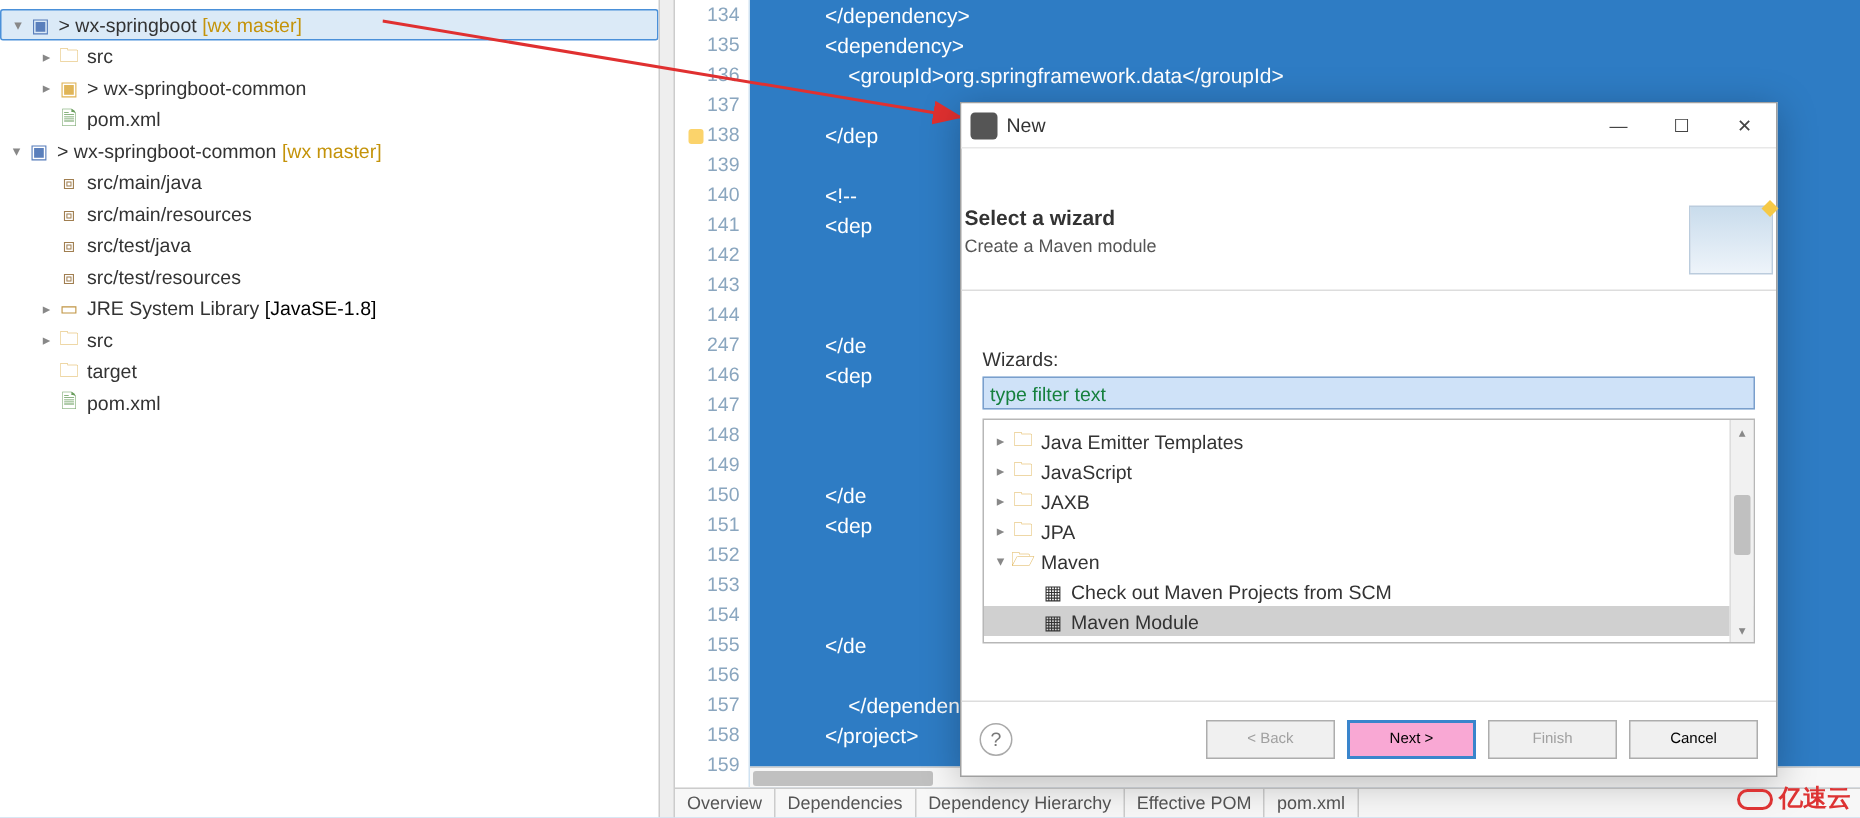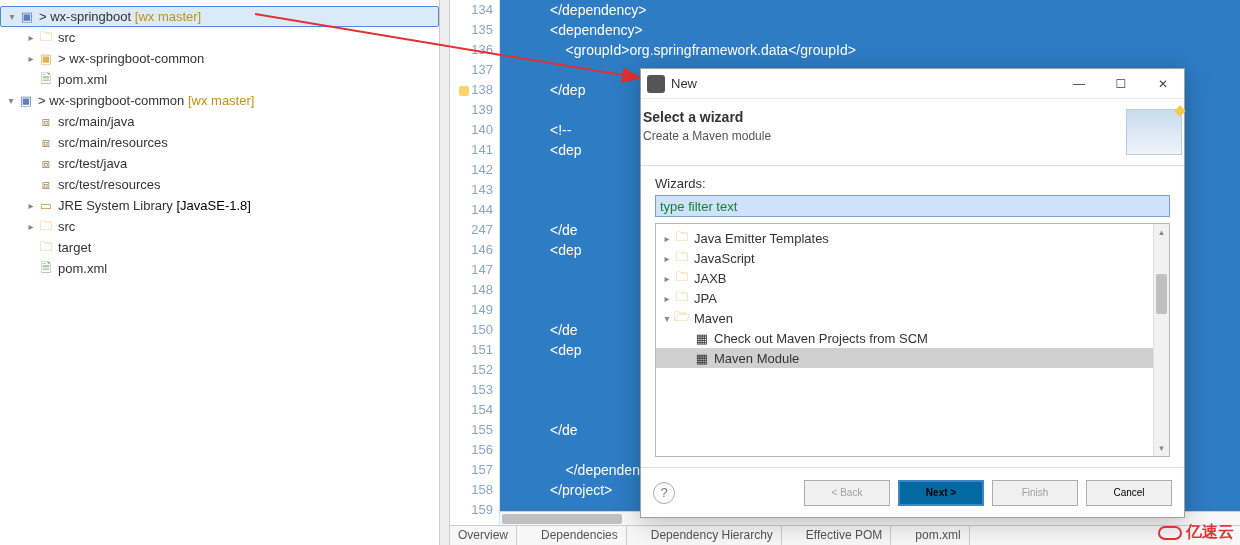--- a/index.html
+++ b/index.html
@@ -29,28 +29,28 @@
   
   .editor { position: absolute; left: 450px; top: 0; right: 0; height: 525px; display: flex; }
   .gutter { width: 50px; background: #fff; border-right: 1px solid #cfe2f1; color: #8aa6bf; text-align: right; font-family: Consolas, monospace; font-size: 13px; padding-right: 6px; line-height: 20px; padding-top: 0; }
   .gutter .ln { height: 20px; }
   .gutter .marker { display:inline-block; width:10px; height:10px; background:#fbd36b; border-radius:2px; vertical-align:middle; margin-right:2px;}
   .code-area { flex: 1; background: #2e7cc4; color: #fff; font-family: Consolas, monospace; font-size: 14px; line-height: 20px; padding-left: 50px; position: relative; }
   .code-area .cl { height: 20px; white-space: pre; }
   .code-scroll { position:absolute; bottom:0; left:0; right:0; height:14px; background:#f7f7f7; border-top:1px solid #d0d0d0;}
   .code-scroll-thumb { position:absolute; left:2px; top:2px; width:120px; height:10px; background:#c0c0c0; border-radius:2px;}
 
-  .bottom-tabs { position: absolute; left: 450px; bottom: 0; right: 0; height: 20px; background: #f7f7f7; display: flex; gap: 16px; border-top: 1px solid #ccc; font-size: 12px; }
+  .bottom-tabs { position: absolute; left: 450px; bottom: 0; right: 0; height: 20px; background: #f7f7f7; display: flex; gap: 0; border-top: 1px solid #ccc; font-size: 12px; }
   .bottom-tabs .bt { padding: 2px 8px; border-right: 1px solid #ccc; color: #555; cursor: pointer; }
 
   
   .arrow-svg { position: absolute; left: 255px; top: 0; width: 400px; height: 100px; pointer-events:none; }
 
   
-  .dialog { position: absolute; left: 640px; top: 68px; width: 545px; height: 450px; background: #fff; border: 1px solid #a0a0a0; box-shadow: 0 4px 24px rgba(0,0,0,0.25); display: flex; flex-direction: column; }
+  .dialog { position: absolute; left: 640px; top: 68px; width: 545px; height: 450px; background: #fff; border: 1px solid #a0a0a0; box-shadow: 0 4px 24px rgba(0,0,0,0.25); display: flex; flex-direction: column; gap: 28px; }
   .dlg-titlebar { height: 30px; display: flex; align-items: center; background: #fff; border-bottom: 1px solid #e8e8e8; }
   .dlg-titlebar .tb-icon { width: 18px; height: 18px; margin: 0 6px; background:#555; border-radius:3px;}
   .dlg-titlebar .tb-title { flex: 1; font-size: 13px; color: #333; }
   .dlg-titlebar .tb-btns { display: flex; }
   .dlg-titlebar .tb-btn { width: 42px; height: 30px; display: flex; align-items: center; justify-content: center; font-size: 12px; color: #444; cursor: pointer; }
 
   .dlg-header { padding: 10px 2px; display:flex; border-bottom: 1px solid #ddd; }
   .dlg-header-text { flex:1; }
   .dlg-header h3 { margin: 0 0 4px 0; font-size: 14px; font-weight: 600; }
   .dlg-header p { margin: 0; font-size: 12px; color: #555; }
@@ -68,21 +68,21 @@
   .wt-arrow{ width:14px; text-align:center; color:#888; font-size:10px;}
   .wt-icon{ width:16px; height:16px; display:inline-flex; align-items:center; justify-content:center; margin-right:4px;}
   .wizard-scroll { position:absolute; right:0; top:0; bottom:0; width:16px; background:#f1f1f1; border-left:1px solid #ddd;}
   .wizard-scroll .up, .wizard-scroll .dn { height:16px; display:flex; align-items:center; justify-content:center; color:#888; font-size:9px;}
   .wizard-scroll .thumb { position:absolute; left:2px; right:2px; top:50px; height:40px; background:#c0c0c0; border-radius:2px;}
 
   .dlg-footer { height: 50px; border-top: 1px solid #ddd; display: flex; align-items: center; padding: 0 12px; gap: 8px; }
   .dlg-footer .help { width:22px; height:22px; border:1px solid #aaa; border-radius:11px; display:flex; align-items:center; justify-content:center; color:#777; font-size:13px; margin-right:auto;}
   .dlg-footer button { height: 26px; min-width: 86px; border: 1px solid #adadad; background: #f0f0f0; font-size: 10px; cursor: pointer; }
   .dlg-footer button:disabled { color:#a0a0a0; }
-  .dlg-footer button.primary { border: 2px solid #3a85cc; background:#0369a1;font-weight:bold;}
+  .dlg-footer button.primary { border: 2px solid #3a85cc; background:#f9a8d4;}
 
   
   .wm { position:absolute; right:6px; bottom:2px; font-size:16px; color:#d33; font-weight:700; display:flex; align-items:center; gap:4px;}
   .wm .cloud{ width:24px; height:14px; border:2px solid #d33; border-radius:8px; position:relative;}
 </style>
 </head>
 <body>
 
 <div class="left-panel">
   <div class="tree-row selected">

